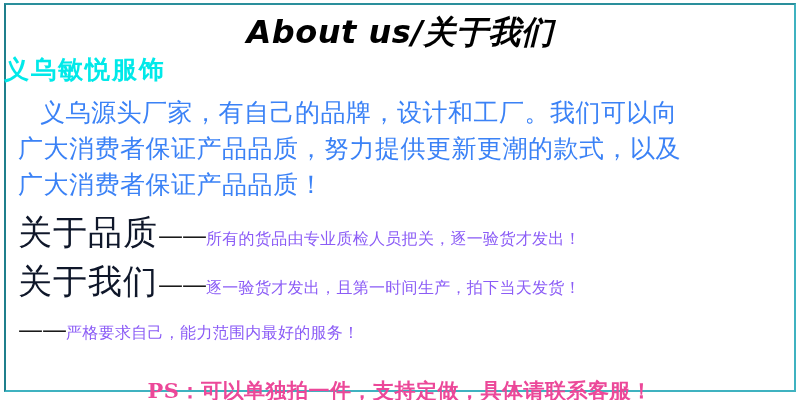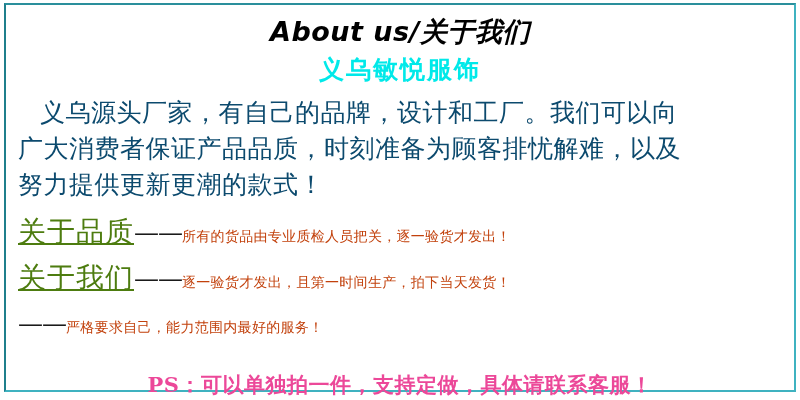--- a/index.html
+++ b/index.html
@@ -44,47 +44,47 @@
     padding: 0;
   }
 
   
   .title {
     text-align: center;
     color: #000000;
     font-family: "DejaVu Sans", "Liberation Sans", sans-serif;
     font-style: italic;
     font-weight: 600;
-    font-size: 27px;
+    font-size: 32px;
     line-height: 42px;
     letter-spacing: 0.5px;
     margin: 8px 0 0 0;
     white-space: nowrap;
   }
 
   .subtitle {
-    text-align: center;
+    text-align: left;
     color: #00e9e9;
     font-family: "DejaVu Sans", "Liberation Sans", sans-serif;
     font-weight: 700;
     font-size: 25px;
     line-height: 30px;
     letter-spacing: 2px;
     margin: 2px 0 0 0;
     white-space: nowrap;
   }
 
   
   .body-block {
     margin: 10px 0 0 0;
     padding: 0 6px 0 14px;
   }
 
   .body-line {
-    color: #0c4a6e;
+    color: #3b82f6;
     font-family: "DejaVu Serif", "Liberation Serif", serif;
     font-size: 25px;
     line-height: 36px;
     letter-spacing: 0.5px;
     white-space: nowrap;
   }
 
   .body-line.indent {
     text-indent: 22px;
   }
@@ -96,38 +96,37 @@
   }
 
   .about-row {
     display: flex;
     align-items: baseline;
     white-space: nowrap;
     line-height: 42px;
   }
 
   .about-label {
-    color: #4d7c0f;
+    color: #0f172a;
     font-family: "DejaVu Serif", "Liberation Serif", serif;
-    font-size: 28px;
+    font-size: 34px;
     letter-spacing: 1px;
-    text-decoration: underline;
   }
 
   .about-dash {
     color: #1a1a1a;
     font-family: "DejaVu Serif", "Liberation Serif", serif;
     font-size: 25px;
     letter-spacing: -1px;
   }
 
   .about-desc {
-    color: #c2410c;
+    color: #8b5cf6;
     font-family: "DejaVu Serif", "Liberation Serif", serif;
-    font-size: 14px;
+    font-size: 16px;
     letter-spacing: 0.3px;
   }
 
   
   .ps-line {
     text-align: center;
     color: #ec4899;
     font-family: "DejaVu Serif", "Liberation Serif", serif;
     font-weight: 600;
     font-size: 21px;
@@ -145,22 +144,22 @@
   <div id="frame"></div>
 
   <div id="content">
 
     <div class="title">About us/关于我们</div>
 
     <div class="subtitle">义乌敏悦服饰</div>
 
     <div class="body-block">
       <div class="body-line indent">义乌源头厂家，有自己的品牌，设计和工厂。我们可以向</div>
-      <div class="body-line">广大消费者保证产品品质，时刻准备为顾客排忧解难，以及</div>
-      <div class="body-line">努力提供更新更潮的款式！</div>
+      <div class="body-line">广大消费者保证产品品质，努力提供更新更潮的款式，以及</div>
+      <div class="body-line">广大消费者保证产品品质！</div>
     </div>
 
     <div class="about-rows">
 
       <div class="about-row">
         <span class="about-label">关于品质</span>
         <span class="about-dash">——</span>
         <span class="about-desc">所有的货品由专业质检人员把关，逐一验货才发出！</span>
       </div>
 

